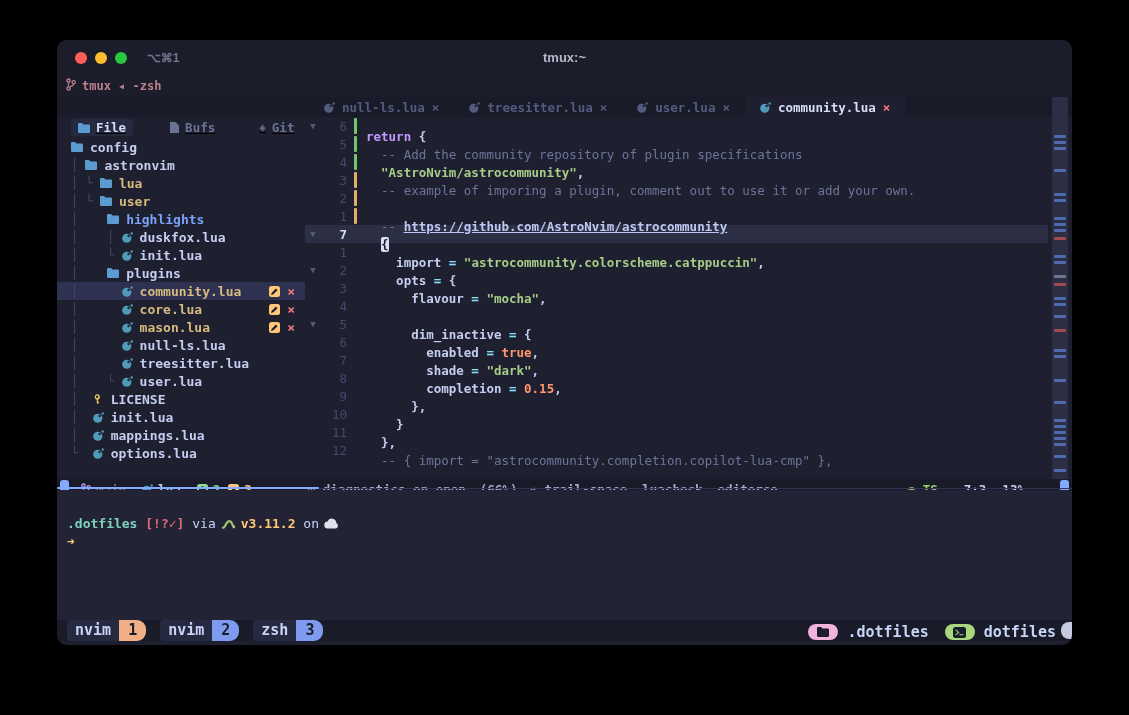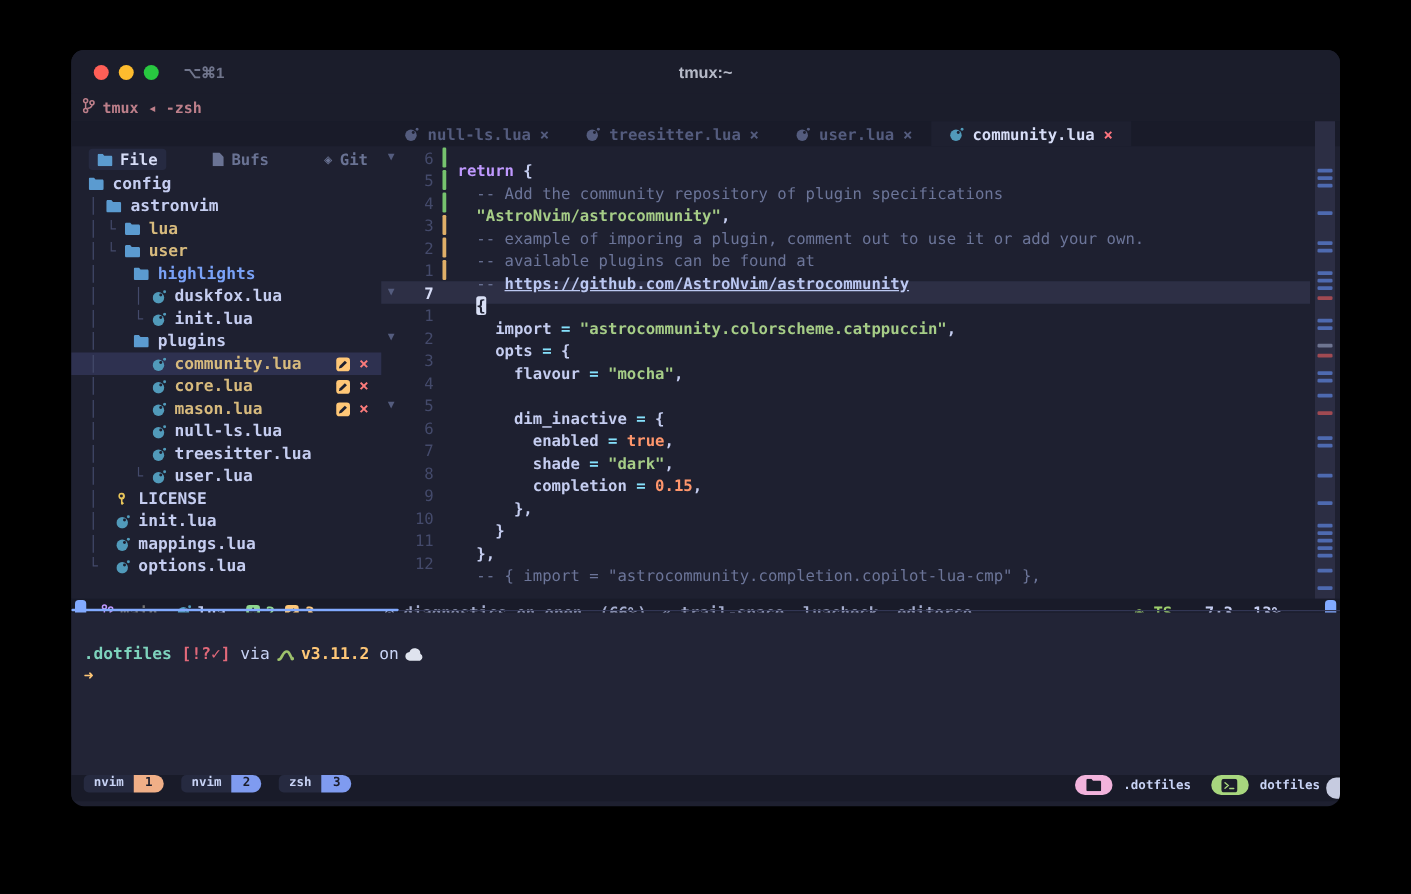--- a/index.html
+++ b/index.html
@@ -28,21 +28,21 @@
        font-size:12.5px;font-weight:bold;color:#545c7e;cursor:default;}
   .tab .ticon{display:inline-flex;color:#545c7e;}
   .tab.active{color:#d7ddf7;background:#1e2030;}
   .tab.active .ticon{color:#519aba;}
   .tclose{font-weight:bold;}
   .tab.active .tclose{color:#ff757f;}
   .nbody{position:absolute;top:20px;left:0;right:24px;height:342px;display:flex;}
   
   .sidebar{width:248px;position:relative;flex:none;}
   .sbtabs{height:21px;display:flex;align-items:center;padding-left:14px;
-          font-size:12.5px;font-weight:bold;}
+          font-size:12.5px;font-weight:bold;text-decoration:underline;}
   .sbtab{display:flex;align-items:center;gap:6px;color:#6a7394;margin-right:30px;
          padding:1px 7px;border-radius:3px;}
   .sbtab.active{color:#d7ddf7;background:#262a41;}
   .sbtab.active .sicon{color:#5b9bd0;}
   .sbtab .sicon{display:inline-flex;color:#6a7394;}
   .tree{font-size:13px;font-weight:bold;}
   .trow{height:18px;display:flex;align-items:center;padding:0 10px 0 14px;}
   .trow.selected{background:#2e3150;}
   .tguide{white-space:pre;color:#444a6b;font-weight:normal;font-size:12px;}
   .ticn{display:inline-flex;margin-right:7px;}
@@ -84,21 +84,21 @@
   
   .shell{position:absolute;top:450px;left:0;right:0;height:130px;background:#222436;
          padding:26px 0 0 10px;font-size:13px;color:#c8d3f5;box-sizing:border-box;}
   .pl1{display:flex;align-items:center;gap:0;white-space:pre;}
   .ps-dir{color:#7ed3bd;font-weight:bold}.ps-git{color:#e2697a;font-weight:bold}
   .ps-plain{color:#c8d3f5}.ps-ver{color:#ffc777;font-weight:bold}
   .picon{display:inline-flex;margin:0 5px;}
   .arrowline{margin-top:3px;color:#ffc777;font-weight:bold;}
   
   .tmuxbar{position:absolute;top:580px;left:0;right:0;height:21px;background:#191b29;
-           display:flex;align-items:flex-start;padding:0 0 0 10px;font-size:10px;font-weight:bold;}
+           display:flex;align-items:flex-end;padding:0 0 0 10px;font-size:15px;font-weight:bold;}
   .twin{display:flex;align-items:center;margin-right:14px;}
   .twname{background:#262a40;color:#c8d3f5;padding:1px 8px 2px;border-radius:4px 0 0 4px;}
   .twnum{color:#1b1d2b;padding:1px 9px 2px;border-radius:0 9px 9px 0;}
   .twnum.act{background:#f0af87}.twnum.inact{background:#7f9bf0}
   .tright{margin-left:auto;display:flex;align-items:center;gap:16px;margin-right:16px;}
   .tritem{display:flex;align-items:center;gap:9px;color:#c8d3f5;}
   .capsule{width:30px;height:16px;border-radius:8px;display:flex;align-items:center;justify-content:center;}
   .cap-pink{background:#f2b3dc}.cap-green{background:#a8d77e}
   .edgepill{position:absolute;right:0;top:582px;width:11px;height:17px;
             border-radius:8px 0 0 8px;background:#c6cbe0;}
@@ -408,21 +408,21 @@
               </span>
               <span class="t-fg">options.lua</span>
             </div>
           </div>
       </div>
       <div class="editor">
           <div class="eline"><span class="fold">▼</span><span class="lnum">6</span><span class="sign g"></span><span class="scode"><span class="kw">return</span><span class="br"> {</span></span></div>
           <div class="eline"><span class="fold"></span><span class="lnum">5</span><span class="sign g"></span><span class="scode"><span class="cm">  -- Add the community repository of plugin specifications</span></span></div>
           <div class="eline"><span class="fold"></span><span class="lnum">4</span><span class="sign g"></span><span class="scode"><span class="str">  "AstroNvim/astrocommunity"</span><span class="br">,</span></span></div>
           <div class="eline"><span class="fold"></span><span class="lnum">3</span><span class="sign o"></span><span class="scode"><span class="cm">  -- example of imporing a plugin, comment out to use it or add your own.</span></span></div>
-          <div class="eline"><span class="fold"></span><span class="lnum">2</span><span class="sign o"></span><span class="scode"><span class="cm">  -- available plugins can be found at</span></span></div>
+          <div class="eline"><span class="fold"></span><span class="lnum">2</span><span class="sign o"></span></div>
           <div class="eline"><span class="fold"></span><span class="lnum">1</span><span class="sign o"></span><span class="scode"><span class="cm">  -- </span><span class="url">https://github.com/AstroNvim/astrocommunity</span></span></div>
           <div class="eline cur"><span class="fold">▼</span><span class="lnum">7</span><span class="sign "></span><span class="scode"><span class="p">  </span><span class="cursor">{</span></span></div>
           <div class="eline"><span class="fold"></span><span class="lnum">1</span><span class="sign "></span><span class="scode"><span class="id">    import </span><span class="op">= </span><span class="str">"astrocommunity.colorscheme.catppuccin"</span><span class="br">,</span></span></div>
           <div class="eline"><span class="fold">▼</span><span class="lnum">2</span><span class="sign "></span><span class="scode"><span class="id">    opts </span><span class="op">= </span><span class="br">{</span></span></div>
           <div class="eline"><span class="fold"></span><span class="lnum">3</span><span class="sign "></span><span class="scode"><span class="id">      flavour </span><span class="op">= </span><span class="str">"mocha"</span><span class="br">,</span></span></div>
           <div class="eline"><span class="fold"></span><span class="lnum">4</span><span class="sign "></span></div>
           <div class="eline"><span class="fold">▼</span><span class="lnum">5</span><span class="sign "></span><span class="scode"><span class="id">      dim_inactive </span><span class="op">= </span><span class="br">{</span></span></div>
           <div class="eline"><span class="fold"></span><span class="lnum">6</span><span class="sign "></span><span class="scode"><span class="id">        enabled </span><span class="op">= </span><span class="bool">true</span><span class="br">,</span></span></div>
           <div class="eline"><span class="fold"></span><span class="lnum">7</span><span class="sign "></span><span class="scode"><span class="id">        shade </span><span class="op">= </span><span class="str">"dark"</span><span class="br">,</span></span></div>
           <div class="eline"><span class="fold"></span><span class="lnum">8</span><span class="sign "></span><span class="scode"><span class="id">        completion </span><span class="op">= </span><span class="num">0.15</span><span class="br">,</span></span></div>

